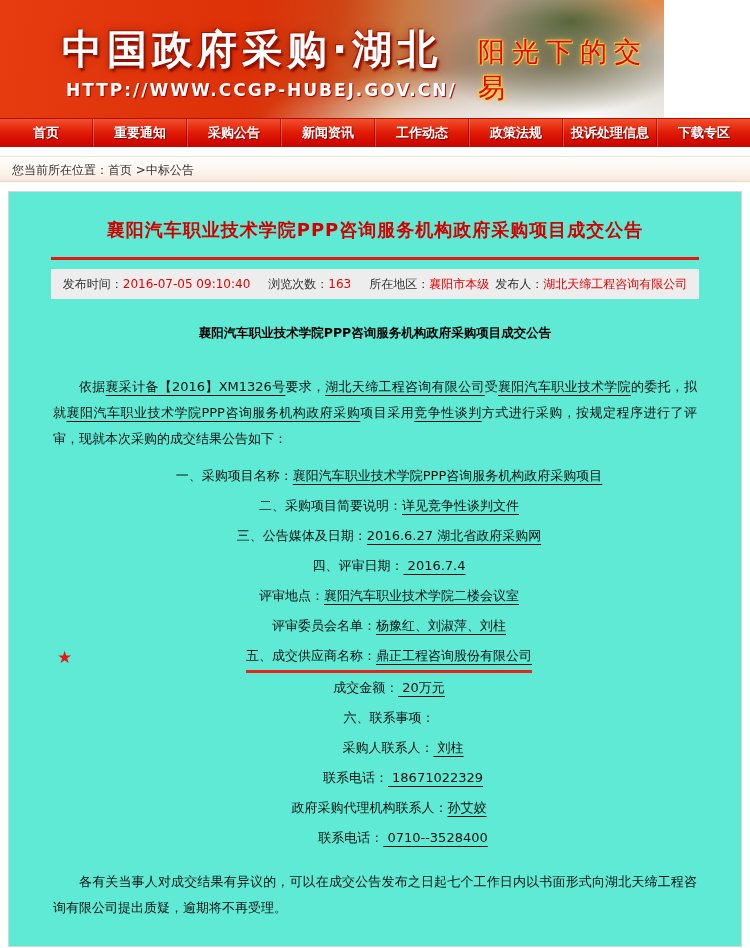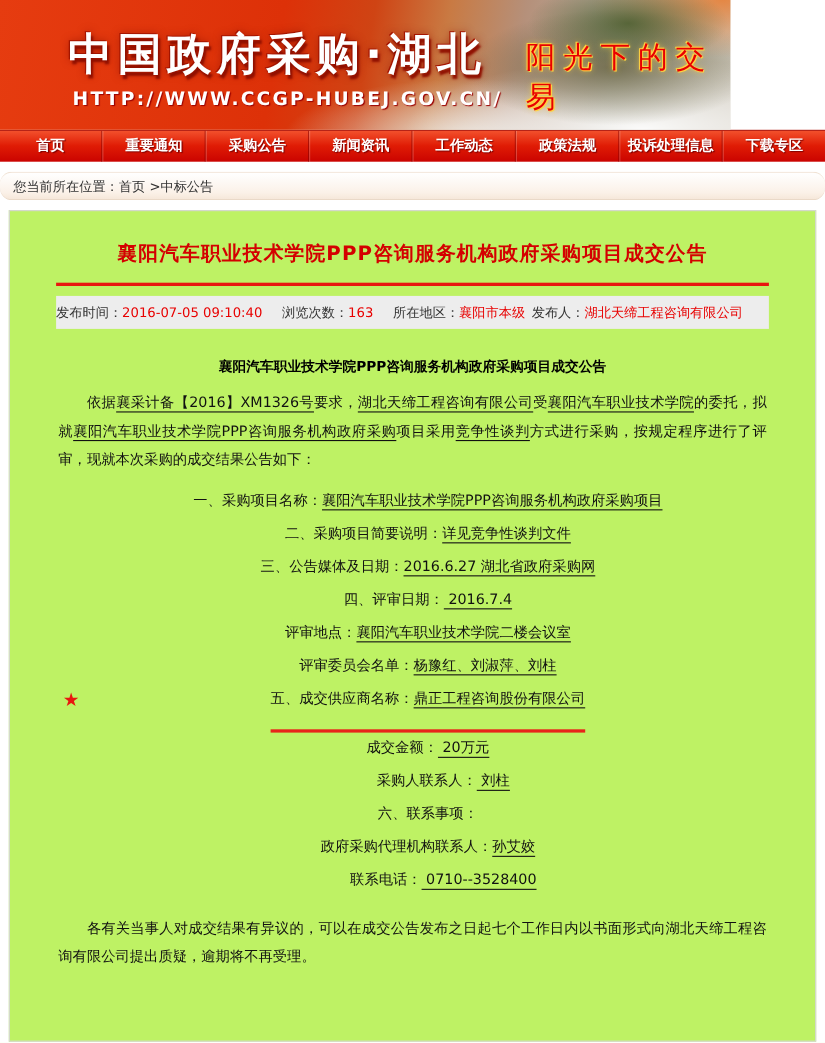--- a/index.html
+++ b/index.html
@@ -31,45 +31,45 @@
   .nav-item { flex:1; text-align:center; line-height:28px; color:#fff; font-size:13px;
     font-weight:bold; cursor:pointer; border-right:1px solid rgba(130,0,0,.55);
     border-left:1px solid rgba(255,255,255,.22); text-shadow:1px 1px 1px #7d0000; }
   .nav-item:first-child { border-left:none; }
   .nav-item:last-child { border-right:none; }
 
   
   .crumb-wrap { margin-top:9px; height:26px; line-height:26px;
     background:linear-gradient(180deg,#ffffff 0%,#fbf1e8 75%,#f6e8da 100%);
     border-top:1px solid #f0e2d4; border-bottom:1px solid #ead9c8;
-    font-size:12px; color:#333; padding-left:12px;border-radius:11px; }
+    font-size:12px; color:#333; padding-left:12px; }
   .crumb-link { color:#333; cursor:pointer; text-decoration:none; }
 
   
-  .panel { margin:9px 8px 0; background:#bef264; border:1px solid #d6d6d6;
+  .panel { margin:9px 8px 0; background:#5eead4; border:1px solid #d6d6d6;
     height:756px; overflow:hidden; }
   .art-title { margin-top:26px; text-align:center; font-size:18px; font-weight:bold;
     color:#d40000; letter-spacing:1px; }
   .red-rule { height:3px; background:#e8170f; margin:15px 42px 9px; }
   .meta-bar { margin:0 42px; background:#ededed; height:30px; line-height:30px;
-    font-size:12px; color:#333; white-space:nowrap; }
+    text-align:center; font-size:12px; color:#333; white-space:nowrap; }
   .meta-bar .lbl { color:#333; }
   .meta-bar .val { color:#e80000; }
   .meta-gap { display:inline-block; width:18px; }
   .meta-gap-sm { display:inline-block; width:6px; }
 
   .doc { padding:0 44px; font-size:13px; color:#111; }
   .doc-heading { margin-top:26px; text-align:center; font-size:12.5px; font-weight:bold; color:#000; }
-  .intro { margin-top:12px; line-height:26px; text-indent:2em; text-align:justify; }
+  .intro { margin-top:32px; line-height:26px; text-indent:2em; text-align:justify; }
   .u { text-decoration:underline; text-underline-offset:4px; }
   .list { margin-top:9px;text-align:center; }
   .line { line-height:30px; padding-left:28px; position:relative; }
   .line.sub { padding-left:56px; }
   .star { position:absolute; left:4px; top:1px; color:#e8170f; font-size:17px; }
-  .award { display:inline-block; border-bottom:3px solid #e8251a; padding-bottom:16px; line-height:22px; }
+  .award { display:inline-block; border-bottom:3px solid #e8251a; padding-bottom:3px; line-height:22px; }
   .closing { margin-top:16px; line-height:26px; text-indent:2em; text-align:justify; }
 </style>
 </head>
 <body>
 
 <div class="banner">
   <div class="site-title">中国政府采购·湖北</div>
   <div class="site-url">HTTP://WWW.CCGP-HUBEJ.GOV.CN/</div>
   <div class="slogan">阳光下的交易</div>
 </div>
@@ -133,28 +133,31 @@
       </div>
 
       <div class="line">
         <span class="star">★</span><span class="award"><span>五、</span><span>成交供应商名称：</span><span class="u">鼎正工程咨询股份有限公司</span></span>
       </div>
 
       <div class="line">
         <span>成交金额：</span><span class="u"> 20万元</span>
       </div>
 
+      <div class="line">
+        <span>六、</span><span>联系事项：</span>
+      </div>
+
       <div class="line sub">
         <span>采购人联系人：</span><span class="u"> 刘柱</span>
       </div>
 
-      <div class="line">
-        <span>六、</span><span>联系事项：</span>
+      <div class="line sub">
+        <span>联系电话：</span><span class="u"> 18671022329</span>
       </div>
-
 
       <div class="line">
         <span>政府采购代理机构联系人：</span><span class="u">孙艾姣</span>
       </div>
 
       <div class="line sub">
         <span>联系电话：</span><span class="u"> 0710--3528400</span>
       </div>
 
     </div>

